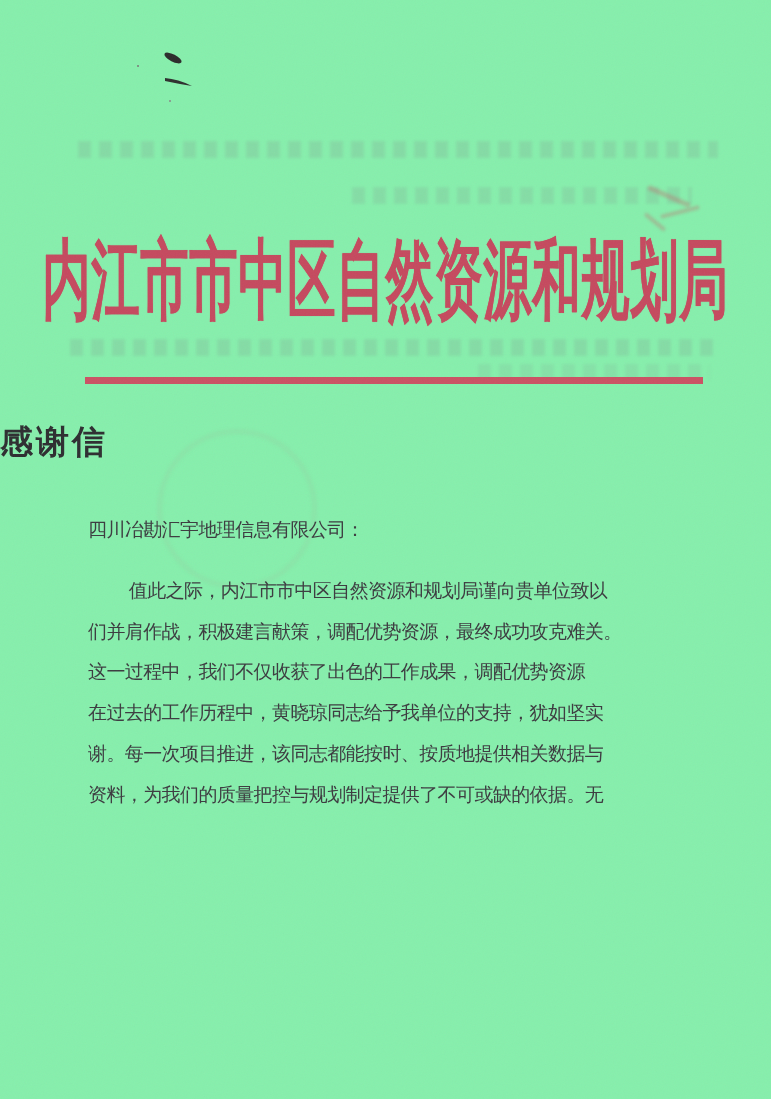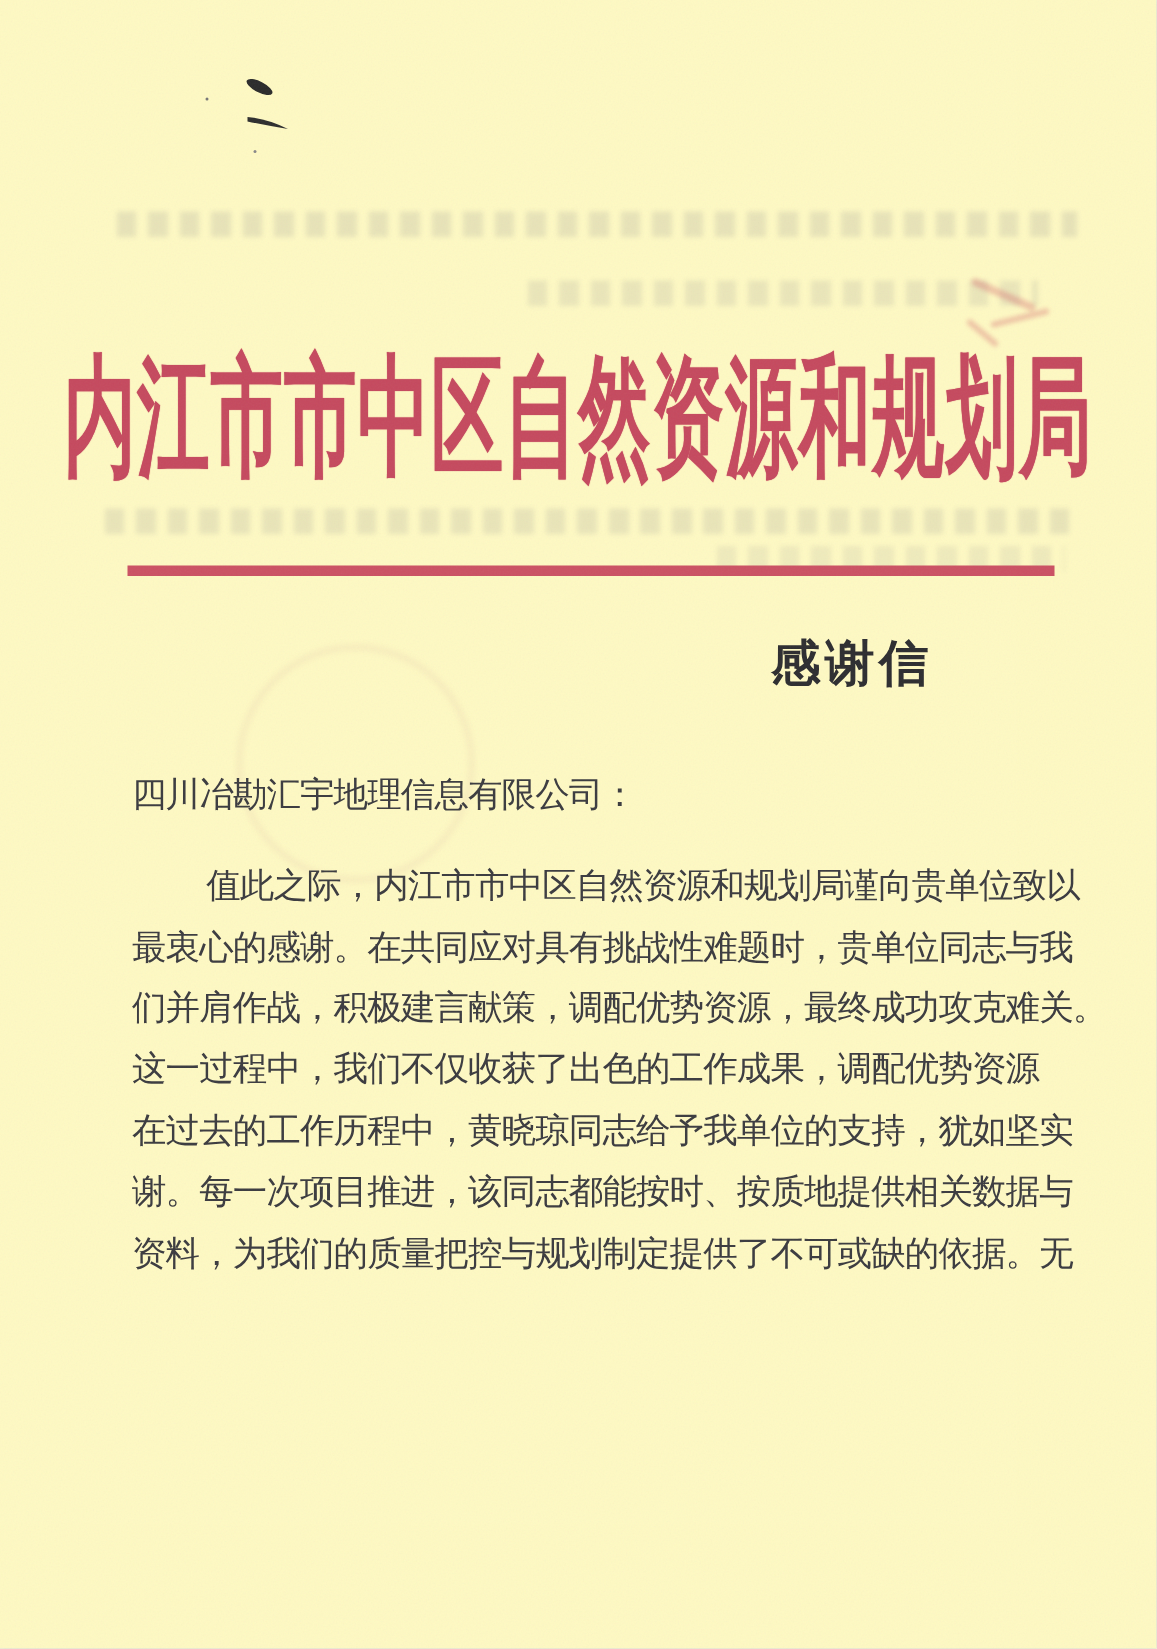--- a/index.html
+++ b/index.html
@@ -1,21 +1,21 @@
 <!DOCTYPE html>
 <html><head>
 <meta charset="utf-8">
 <style>
   html,body{margin:0;padding:0;background:#e8e8e8;}
   .page{
     position:relative;
     width:771px;height:1099px;
-    background:#fef9c3;
+    background:#86efac;
     overflow:hidden;
-    font-family:Liberation Serif, serif;
+    font-family:Liberation Sans, sans-serif;
     box-shadow:0 0 4px rgba(0,0,0,.15);
   }
   
   .ghost{
     position:absolute;height:17px;
     filter:blur(1.8px);
     background:repeating-linear-gradient(90deg,
       rgba(125,125,132,.38) 0 13px,
       rgba(125,125,132,0) 13px 21px);
   }
@@ -45,29 +45,29 @@
     line-height:1;
     text-shadow:0 0 .5px #c5495e;
   }
   .red-rule{
     position:absolute;top:377px;left:85px;width:618px;height:7px;
     background:#cb5163;
   }
   
   .title{
     position:absolute;top:420px;left:0;width:622px;margin:0;
-    text-align:right;
+    text-align:left;
     font-size:33px;font-weight:700;letter-spacing:3px;
     color:#2d2d30;
   }
   
   .body{
     position:absolute;top:510px;left:88px;width:645px;
     color:#3b3b3f;
-    font-size:23px;letter-spacing:-0.6px;
+    font-size:19px;letter-spacing:-0.6px;
     line-height:40.8px;
   }
   .line{white-space:nowrap;height:40.8px;}
   .indent{text-indent:2.15em;margin-top:20px;}
   
   .speckle{position:absolute;inset:0;pointer-events:none;opacity:.05;}
 </style>
 </head>
 <body>
 
@@ -93,21 +93,20 @@
 
   <h1 class="agency">内江市市中区自然资源和规划局</h1>
   <div class="red-rule"></div>
 
   <h2 class="title">感谢信</h2>
 
   <div class="body">
     <div class="line">四川冶勘汇宇地理信息有限公司：</div>
 
     <div class="line indent">值此之际，内江市市中区自然资源和规划局谨向贵单位致以</div>
-    <div class="line">最衷心的感谢。在共同应对具有挑战性难题时，贵单位同志与我</div>
     <div class="line">们并肩作战，积极建言献策，调配优势资源，最终成功攻克难关。</div>
     <div class="line">这一过程中，我们不仅收获了出色的工作成果，调配优势资源</div>
 
     <div class="line">在过去的工作历程中，黄晓琼同志给予我单位的支持，犹如坚实</div>
     <div class="line">谢。每一次项目推进，该同志都能按时、按质地提供相关数据与</div>
     <div class="line">资料，为我们的质量把控与规划制定提供了不可或缺的依据。无</div>
   </div>
 
   <svg class="speckle" width="771" height="1099">
     <filter id="n">

